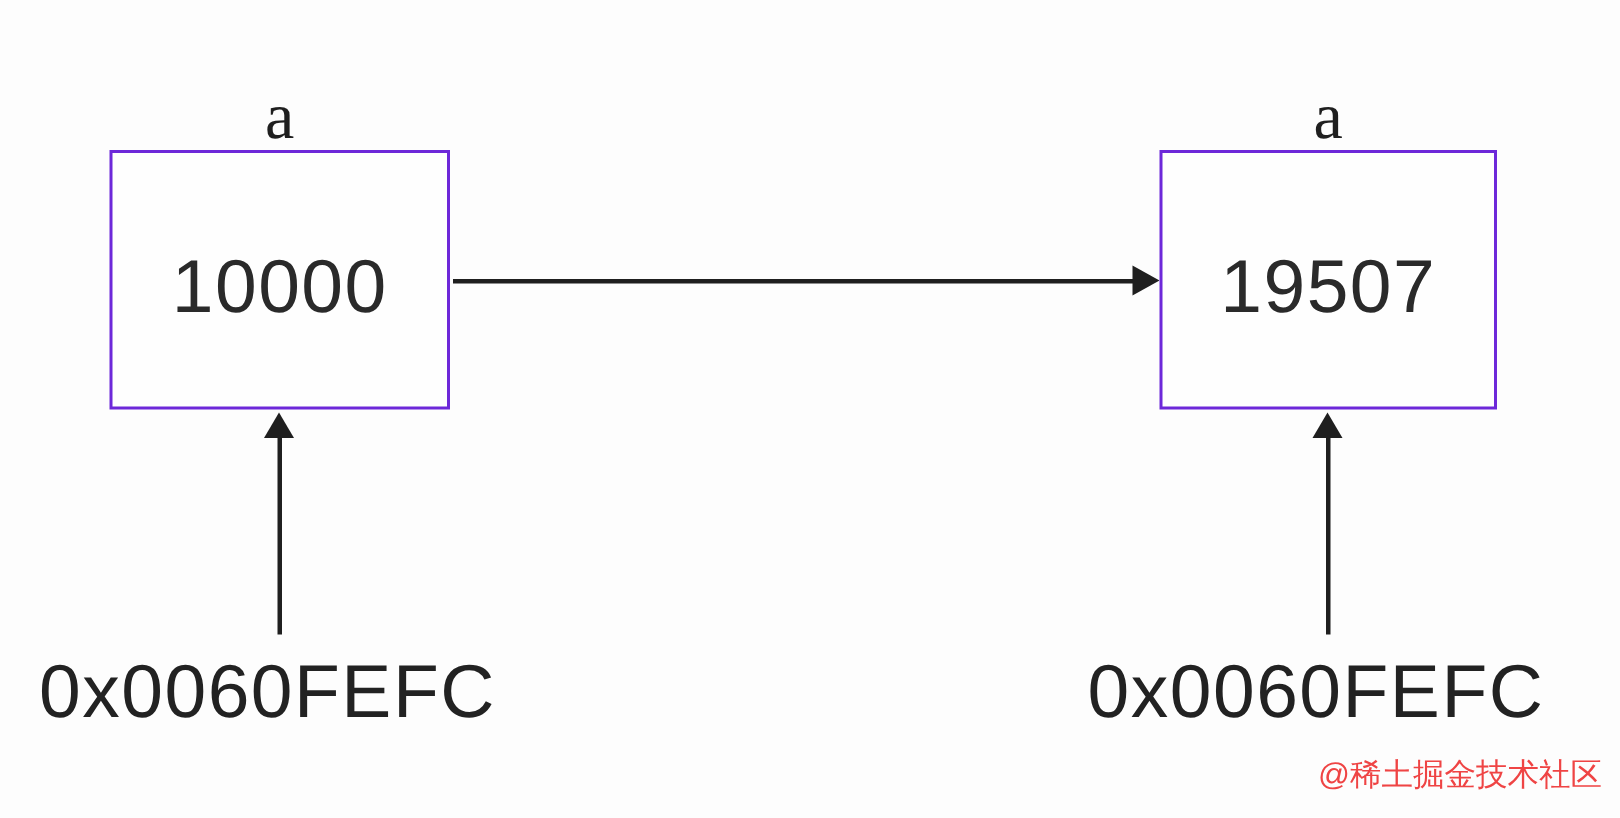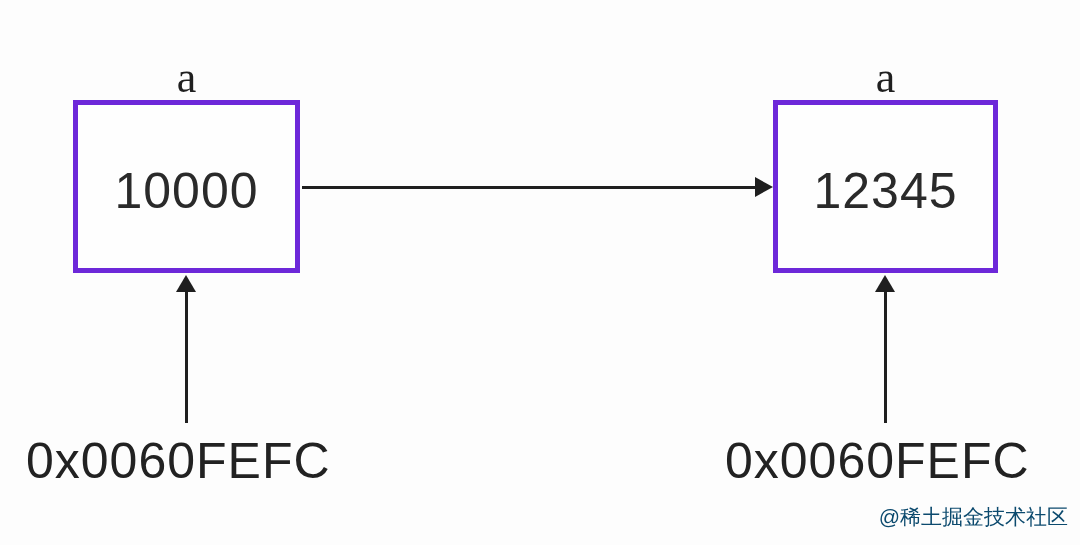--- a/index.html
+++ b/index.html
@@ -28,21 +28,21 @@
     color: #1f1f1f;
   }
   .var-label.left  { left: 73px; }
   .var-label.right { left: 772px; }
 
   
   .mem-box {
     position: absolute;
     top: 100px;
     height: 173px;
-    border: 5px solid #6d28d9;
+    border: 2px solid #6d28d9;
     background: #fefefe;
     box-sizing: border-box;
     display: flex;
     align-items: center;
     justify-content: center;
   }
   .mem-box.left  { left: 73px;  width: 227px; }
   .mem-box.right { left: 773px; width: 225px; }
 
   .mem-value {
@@ -119,21 +119,21 @@
   .address.left  { left: 26px; }
   .address.right { left: 725px; }
 
   
   .watermark {
     position: absolute;
     top: 504px;
     right: 12px;
     font-size: 21px;
     line-height: 26px;
-    color: #0c4a6e;
+    color: #ef4444;
   }
 </style>
 </head>
 <body>
 
 <div class="canvas">
 
   <div class="var-label left">a</div>
 
   <div class="mem-box left">
@@ -145,21 +145,21 @@
 
   <div class="address left">0x0060FEFC</div>
 
 
   <div class="h-arrow-shaft"></div>
   <div class="h-arrow-head"></div>
 
   <div class="var-label right">a</div>
 
   <div class="mem-box right">
-    <span class="mem-value">12345</span>
+    <span class="mem-value">19507</span>
   </div>
 
   <div class="v-arrow-shaft right"></div>
   <div class="v-arrow-head right"></div>
 
   <div class="address right">0x0060FEFC</div>
 
   <div class="watermark">@稀土掘金技术社区</div>
 
 </div>

